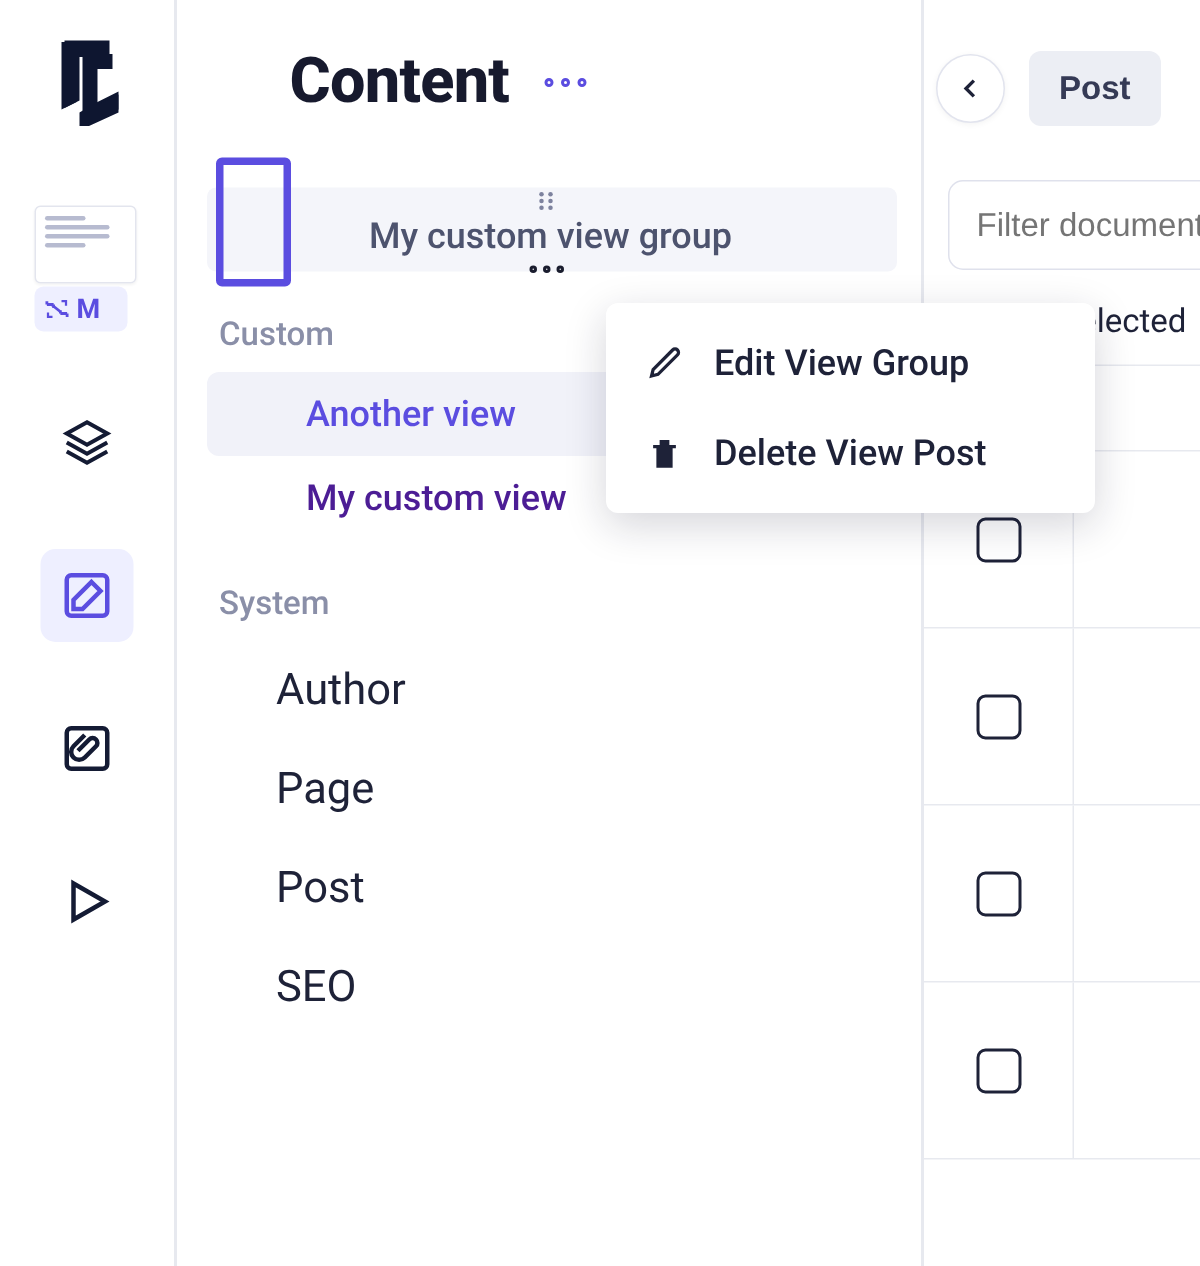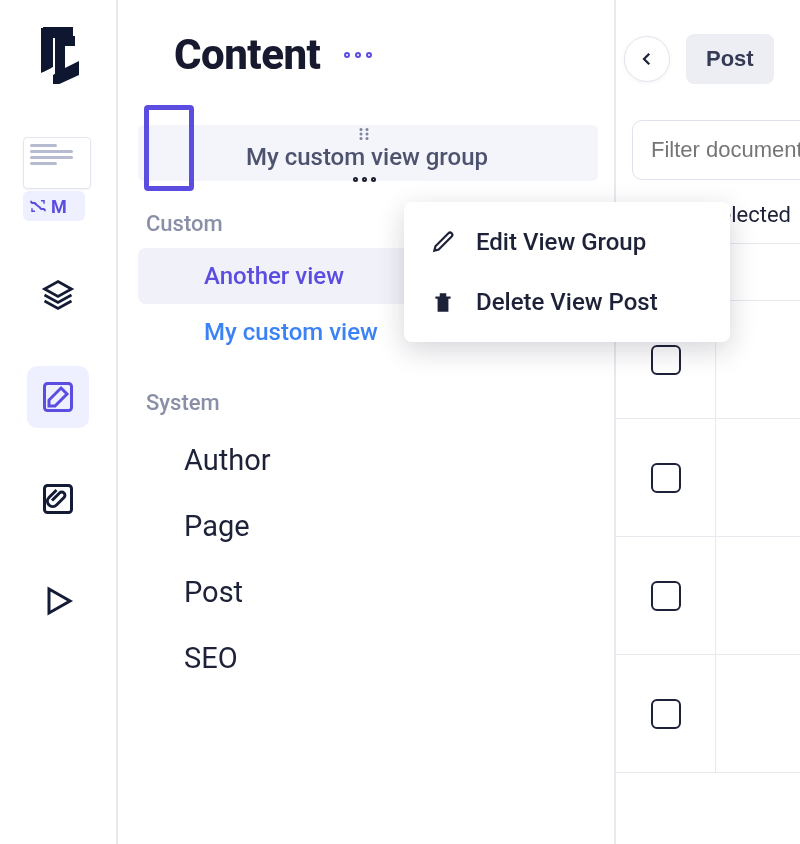--- a/index.html
+++ b/index.html
@@ -89,21 +89,21 @@
       flex: 1;
       padding-top: 30px;
       border-right: 2px solid #e7e9ef;
       min-width: 0;
       position: relative;
     }
     .center-head {
       display: flex;
       align-items: center;
       gap: 18px;
-      padding-left: 56px;
+      padding-left: 75px;
       margin-bottom: 46px;
     }
     .page-title {
       font-size: 42px;
       font-weight: 800;
       letter-spacing: -0.5px;
       color: #171a2e;
     }
     .dots-btn {
       display: flex;
@@ -164,21 +164,21 @@
       font-size: 22px;
       color: #8a8fa8;
       font-weight: 500;
       padding-left: 28px;
       margin-top: 30px;
       margin-bottom: 12px;
     }
     .view-item {
       font-size: 24px;
       font-weight: 500;
-      color: #3b82f6;
+      color: #4c1d95;
       padding: 14px 20px 14px 66px;
       cursor: pointer;
       border-radius: 8px;
       margin: 0 20px;
     }
     .view-item.selected {
       background: #f1f2f9;
       color: #5b4de0;
     }
     .sys-item {

